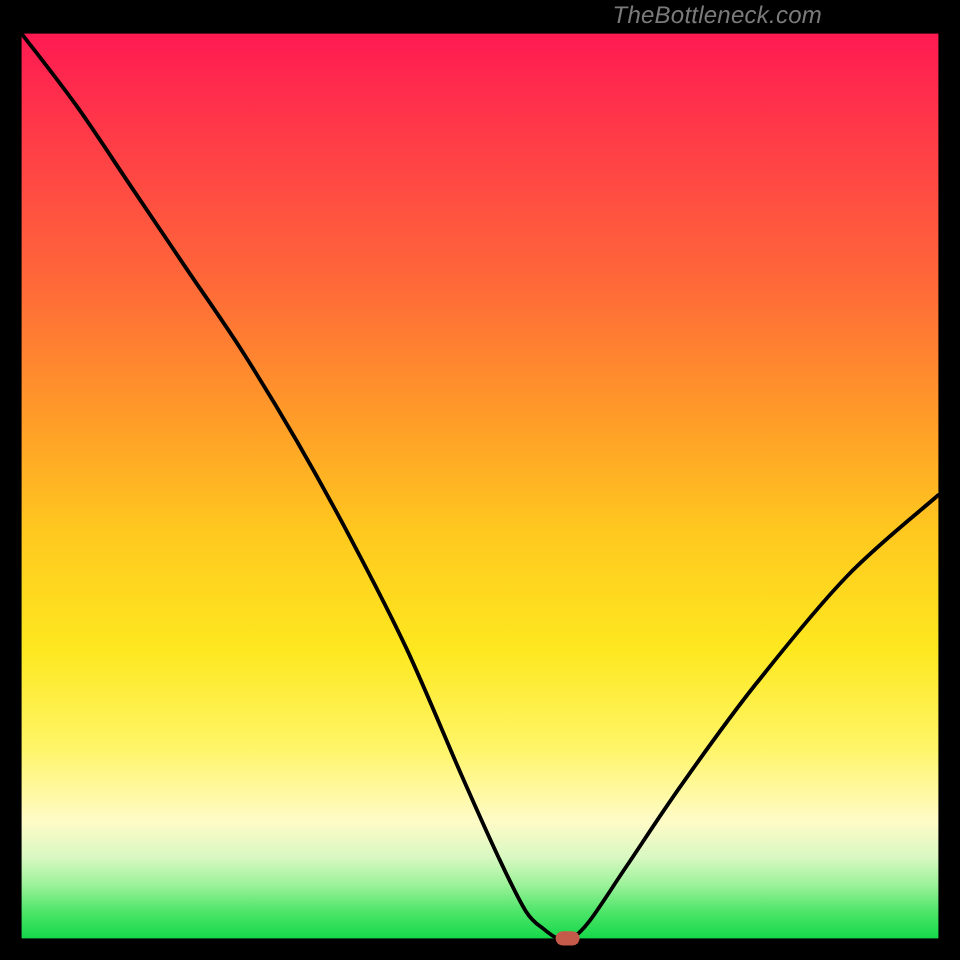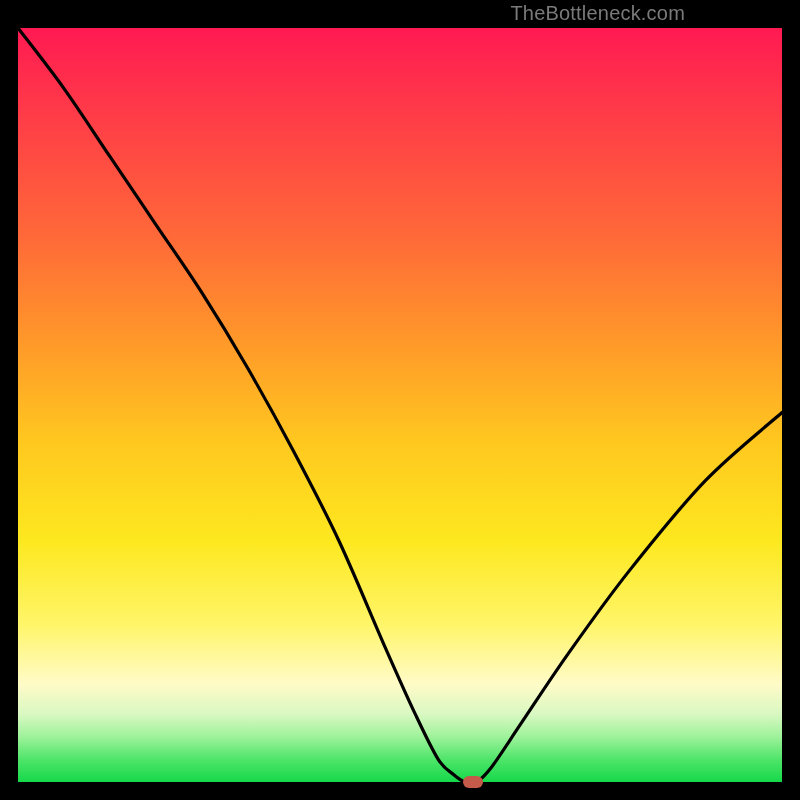--- a/index.html
+++ b/index.html
@@ -9,20 +9,21 @@
     height: 800px;
     background: #000;
     font-family: Arial, Helvetica, sans-serif;
     overflow: hidden;
   }
   .frame {
     position: relative;
     width: 695px;
     height: 800px;
     background: #000;
+    font-style: italic;
   }
   .watermark {
     position: absolute;
     top: 2px;
     right: 10px;
     color: #7a7a7a;
     font-size: 20px;
     font-weight: 500;
     letter-spacing: 0.2px;
     user-select: none;

